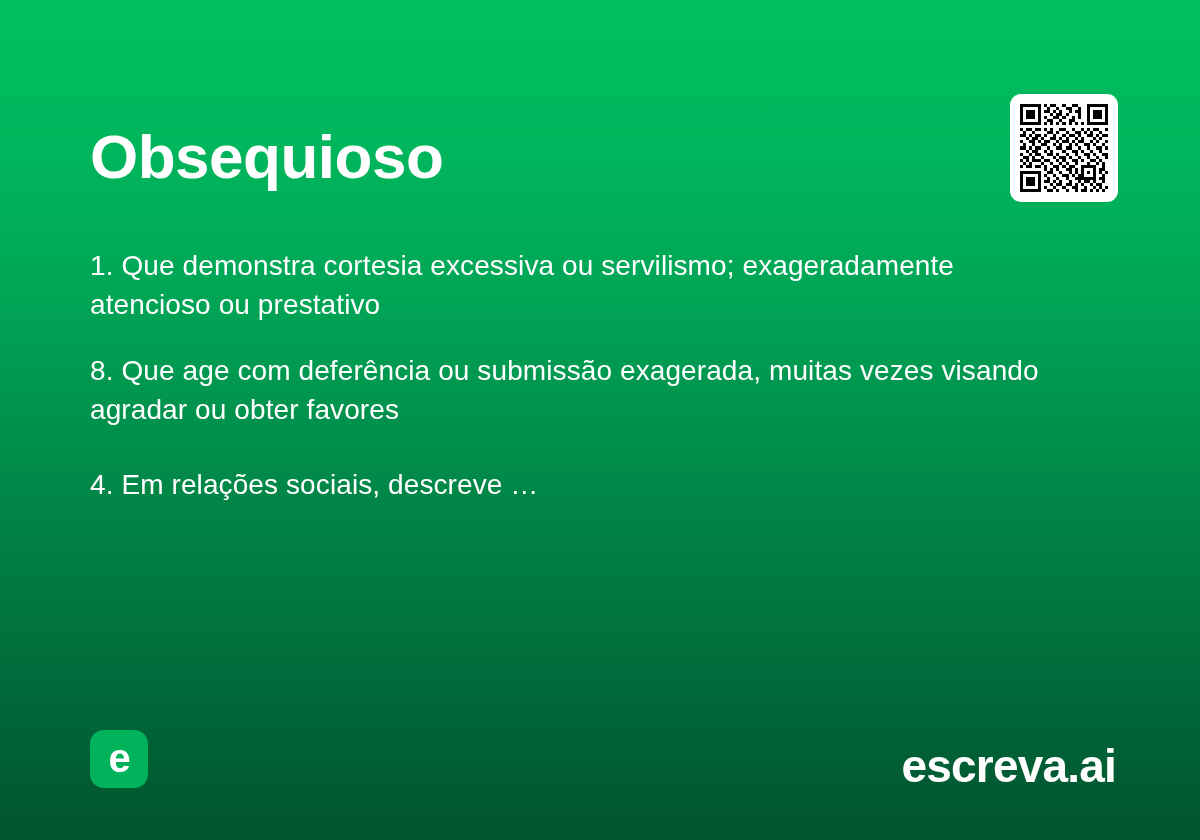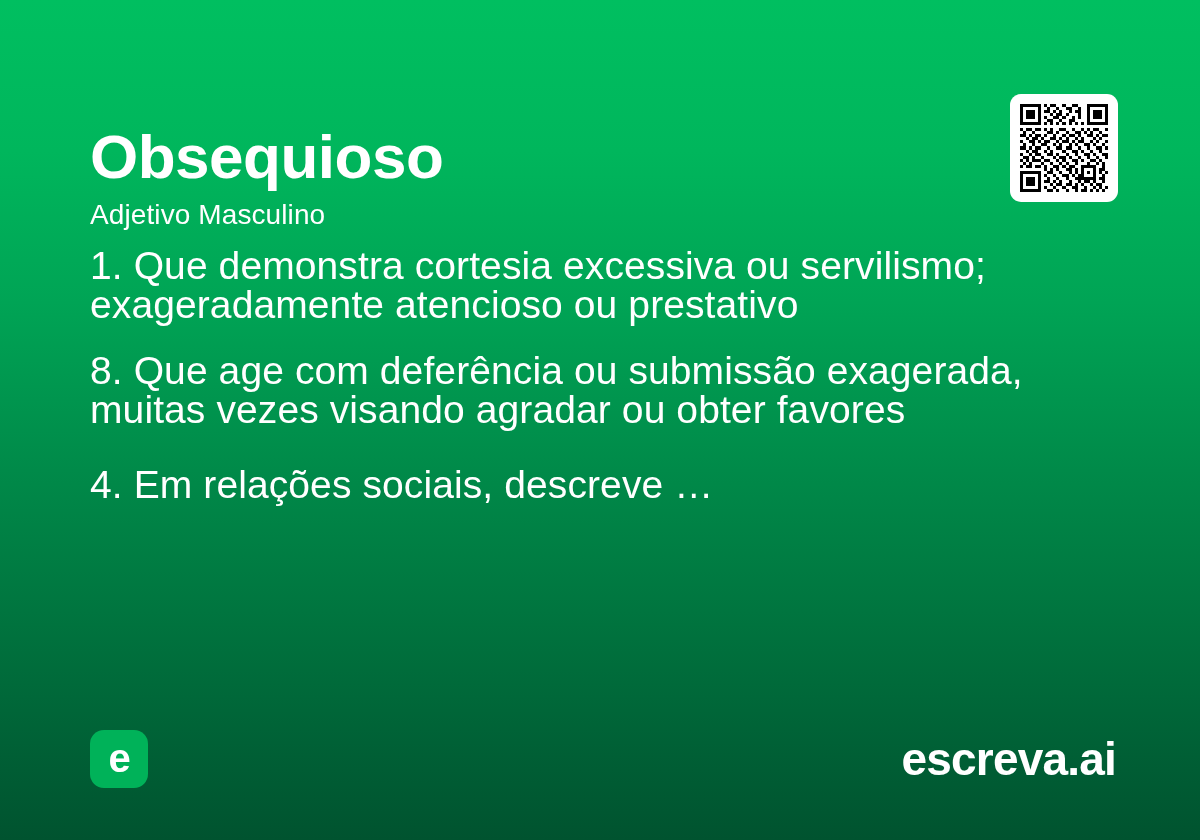--- a/index.html
+++ b/index.html
@@ -74,21 +74,21 @@
 
   
   #definitions {
     position: absolute;
     left: 90px;
     top: 246px;
     width: 960px;
   }
   .definition {
     color: #ffffff;
-    font-size: 39px;
+    font-size: 28px;
     line-height: 39px;
     font-weight: 400;
     margin: 0 0 27px 0;
     letter-spacing: 0.1px;
   }
   .definition:last-child { margin-bottom: 0; margin-top: 36px; }
 
   
   #footer {
     position: absolute;
@@ -113,36 +113,35 @@
     color: #ffffff;
     font-size: 40px;
     line-height: 40px;
     font-weight: 700;
     letter-spacing: -1px;
     margin-top: -2px;
   }
   #brand-wordmark {
     position: absolute;
     right: 84px;
-    top: 2px;
+    top: 9px;
     color: #ffffff;
     font-size: 46px;
     line-height: 54px;
     font-weight: 700;
     letter-spacing: -0.8px;
   }
 </style>
 </head>
 <body>
 
 <div id="card">
 
   <div id="header">
     <h1 id="word-title">Obsequioso</h1>
-    <p id="word-class">Adjetivo Masculino</p>
   </div>
 
   <div id="qr-card">
     <svg id="qr-code" viewBox="0 0 29 29" shape-rendering="crispEdges">
       <rect x="0" y="0" width="29" height="29" fill="#ffffff"></rect>
       <g fill="#000000">
 
         <rect x="0" y="0" width="7" height="1"></rect>
           <rect x="0" y="6" width="7" height="1"></rect>
         <rect x="0" y="0" width="1" height="7"></rect>

